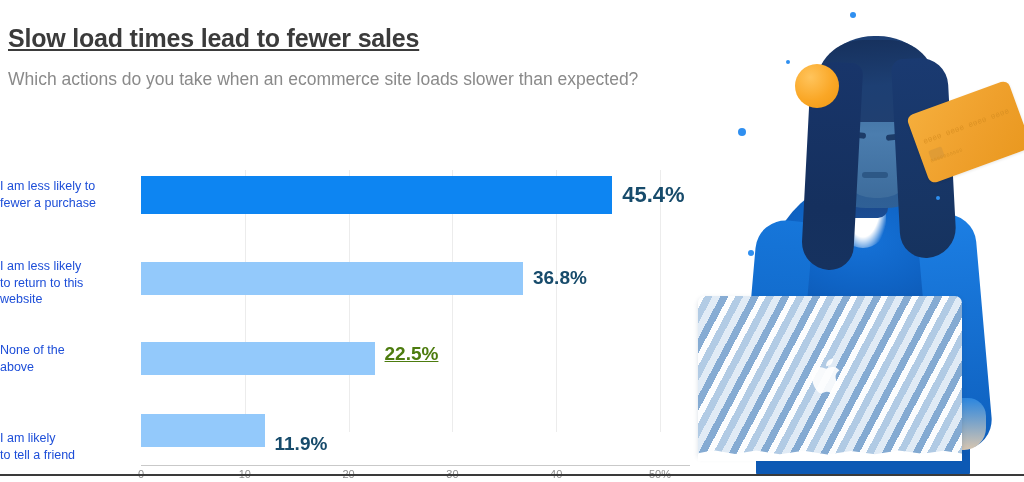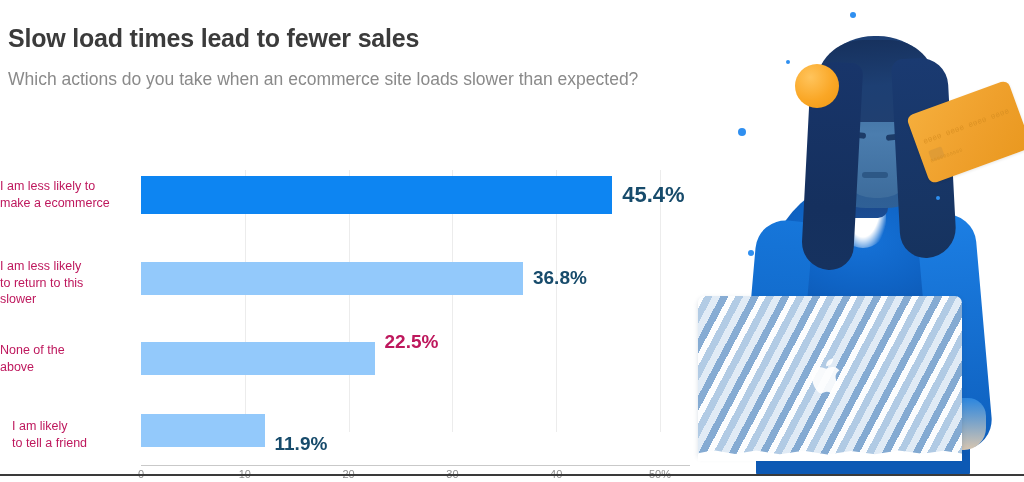--- a/index.html
+++ b/index.html
@@ -8,41 +8,41 @@
     background:#ffffff;
     font-family:"Liberation Sans","DejaVu Sans",sans-serif;
     overflow:hidden;position:relative;
   }
   .page{position:absolute;inset:0;}
 
   
   .title{
     position:absolute;left:8px;top:24px;
     font-size:25px;font-weight:bold;color:#3b3b3b;
-    letter-spacing:-0.2px;white-space:nowrap;
+    letter-spacing:-0.2px;white-space:nowrap;text-decoration:underline;
   }
   .subtitle{
     position:absolute;left:8px;top:64px;width:690px;
     font-size:17.5px;font-weight:normal;color:#8a8a8a;
     line-height:30px;
   }
 
   
   .chart{position:absolute;left:0;top:160px;width:690px;height:300px;}
   .plot{position:absolute;left:141px;top:0;width:519px;height:300px;}
 
   .gridline{position:absolute;top:10px;bottom:28px;width:1px;background:#ececec;}
   .baseline-axis{position:absolute;left:141px;right:0;top:465px;height:1px;background:#c9c9c9;}
   .full-rule{position:absolute;left:0;right:0;top:474px;height:2px;background:#3a3a3a;}
 
   .rows{position:absolute;left:0;top:0;width:690px;}
   .row{position:absolute;left:0;width:690px;}
   .cat-label{
     position:absolute;left:0;width:128px;
-    font-size:12.5px;color:#be185d;line-height:16.5px;
+    font-size:12.5px;color:#1d4ed8;line-height:16.5px;
   }
   .bar{position:absolute;left:141px;}
   .bar.primary{background:#0d85f2;}
   .bar.secondary{background:#93c9fb;}
   .val{
     position:absolute;font-size:19px;font-weight:bold;
     color:#174b6b;white-space:nowrap;
   }
   .val.big{font-size:22px;}
 
@@ -191,44 +191,44 @@
         <div class="gridline" style="left: 103.8px;"></div>
         <div class="gridline" style="left: 207.6px;"></div>
         <div class="gridline" style="left: 311.4px;"></div>
         <div class="gridline" style="left: 415.2px;"></div>
         <div class="gridline" style="left: 519px;"></div>
       </div>
     <div class="rows" id="rowlayer">
         <div class="row" style="top: 0px;">
           <div class="cat-label" style="top: 18px;">
             <div>I am less likely to</div>
-            <div>make a ecommerce</div>
+            <div>fewer a purchase</div>
           </div>
           <div class="bar primary" style="top: 16px; height: 38px; width: 471.252px; background: rgb(13, 133, 242);"></div>
           <div class="val big" style="left: 622.252px; top: 22px; color: rgb(23, 75, 107);">45.4%</div>
         </div>
         <div class="row" style="top: 0px;">
           <div class="cat-label" style="top: 98px;">
             <div>I am less likely</div>
             <div>to return to this</div>
-            <div>slower</div>
+            <div>website</div>
           </div>
           <div class="bar secondary" style="top: 102px; height: 33px; width: 381.984px; background: rgb(147, 201, 251);"></div>
           <div class="val" style="left: 532.984px; top: 107px; color: rgb(23, 75, 107);">36.8%</div>
         </div>
         <div class="row" style="top: 0px;">
           <div class="cat-label" style="top: 182px;">
             <div>None of the</div>
             <div>above</div>
           </div>
           <div class="bar secondary" style="top: 182px; height: 33px; width: 233.55px; background: rgb(147, 201, 251);"></div>
-          <div class="val" style="left: 384.55px; top: 171px; color: #be185d;">22.5%</div>
-        </div>
-        <div class="row" style="top: 0px;">
-          <div class="cat-label" style="top: 258px; padding-left: 12px;">
+          <div class="val" style="left: 384.55px; top: 183px; color: #4d7c0f; text-decoration: underline;">22.5%</div>
+        </div>
+        <div class="row" style="top: 0px;">
+          <div class="cat-label" style="top: 270px;">
             <div>I am likely</div>
             <div>to tell a friend</div>
           </div>
           <div class="bar secondary" style="top: 254px; height: 33px; width: 123.522px; background: rgb(147, 201, 251);"></div>
           <div class="val" style="left: 274.522px; top: 273px; color: rgb(23, 75, 107);">11.9%</div>
         </div>
       </div>
   </div>
 
   <div class="baseline-axis"></div>

